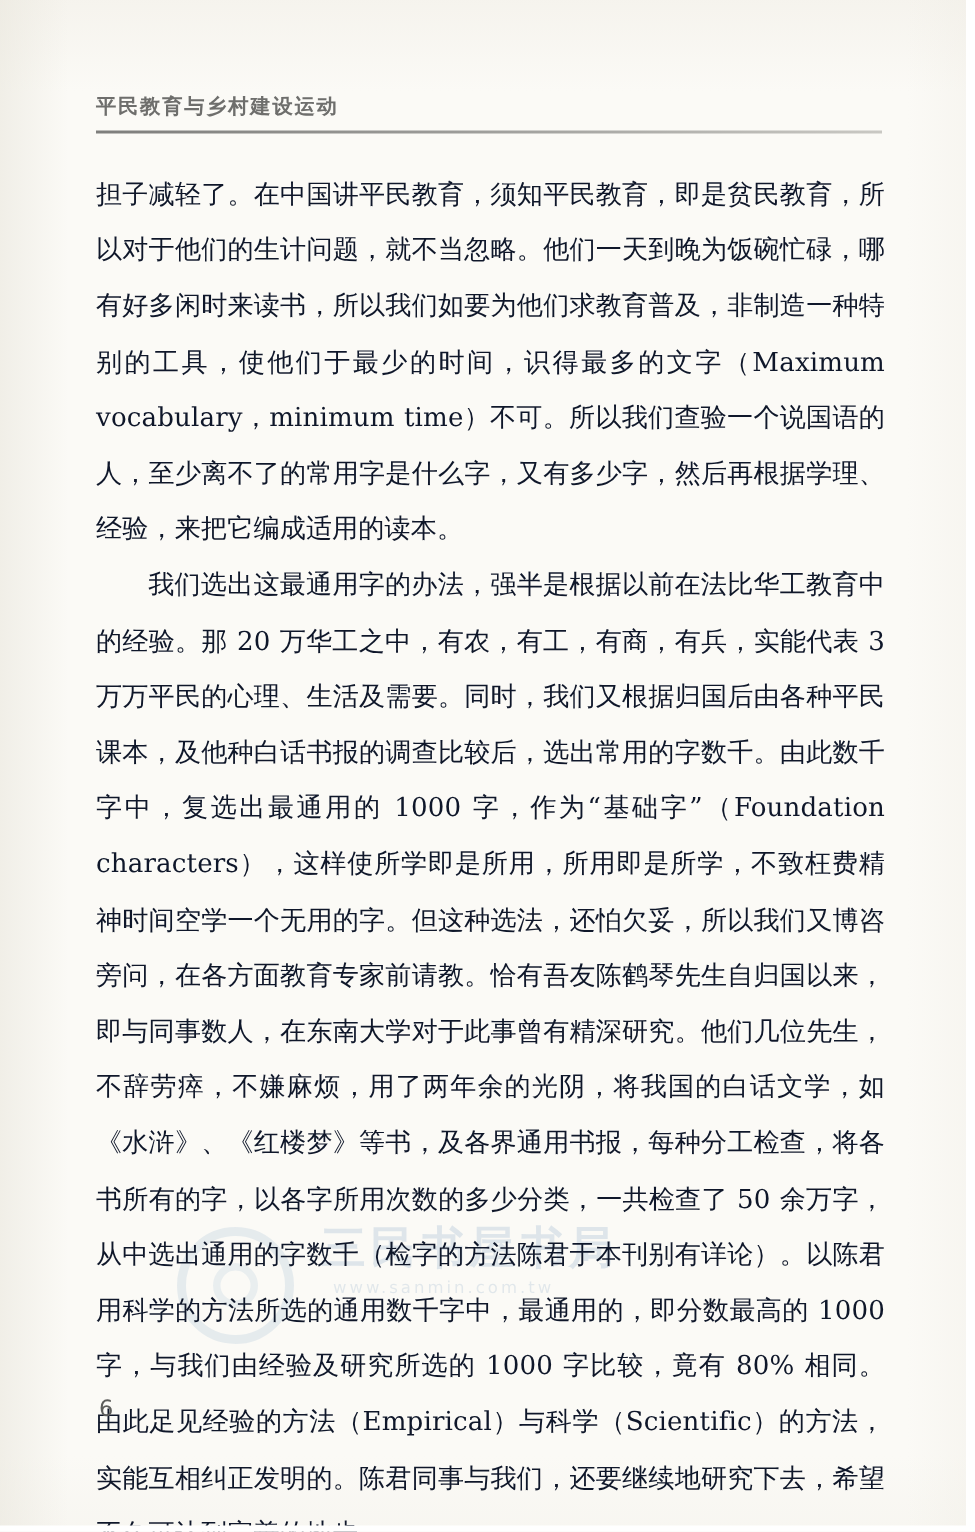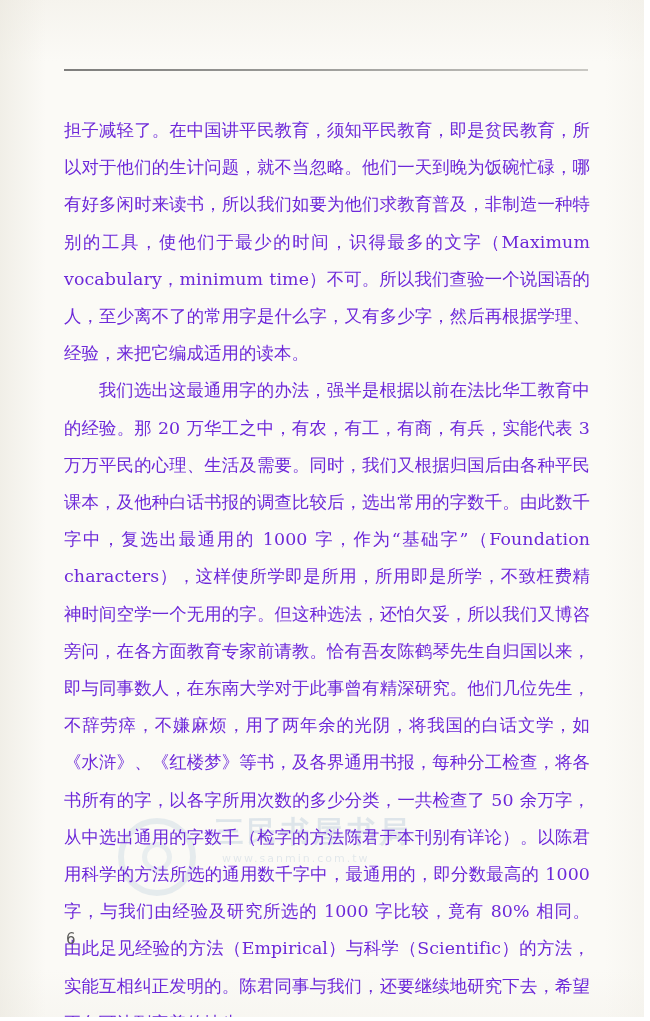--- a/index.html
+++ b/index.html
@@ -142,21 +142,21 @@
     left: 64px;
     top: 112px;
     width: 526px;
     z-index: 4;
   }
   .para {
     margin: 0;
     font-family: "DejaVu Serif", "Liberation Serif", serif;
     font-size: 17.4px;
     line-height: 37.2px;
-    color: #6d28d9;
+    color: #0f172a;
     text-align: justify;
     text-align-last: left;
     text-justify: inter-character;
     letter-spacing: 0.1px;
     word-spacing: 0.5px;
     -webkit-font-smoothing: none;
   }
   .para.indent {
     text-indent: 2em;
   }
@@ -181,20 +181,21 @@
 
 <div class="page">
 
   <div class="watermark">
     <div class="wm-seal"></div>
     <div class="wm-text">三民书屋书局</div>
     <div class="wm-sub">www.sanmin.com.tw</div>
   </div>
 
   <div class="header">
+    <div class="header-title">平民教育与乡村建设运动</div>
     <div class="header-rule"></div>
   </div>
 
   <div class="content">
     <p class="para">担子减轻了。在中国讲平民教育，须知平民教育，即是贫民教育，所以对于他们的生计问题，就不当忽略。他们一天到晚为饭碗忙碌，哪有好多闲时来读书，所以我们如要为他们求教育普及，非制造一种特别的工具，使他们于最少的时间，识得最多的文字（Maximum vocabulary，minimum time）不可。所以我们查验一个说国语的人，至少离不了的常用字是什么字，又有多少字，然后再根据学理、经验，来把它编成适用的读本。</p>
     <p class="para indent">我们选出这最通用字的办法，强半是根据以前在法比华工教育中的经验。那 20 万华工之中，有农，有工，有商，有兵，实能代表 3 万万平民的心理、生活及需要。同时，我们又根据归国后由各种平民课本，及他种白话书报的调查比较后，选出常用的字数千。由此数千字中，复选出最通用的 1000 字，作为“基础字”（Foundation characters），这样使所学即是所用，所用即是所学，不致枉费精神时间空学一个无用的字。但这种选法，还怕欠妥，所以我们又博咨旁问，在各方面教育专家前请教。恰有吾友陈鹤琴先生自归国以来，即与同事数人，在东南大学对于此事曾有精深研究。他们几位先生，不辞劳瘁，不嫌麻烦，用了两年余的光阴，将我国的白话文学，如《水浒》、《红楼梦》等书，及各界通用书报，每种分工检查，将各书所有的字，以各字所用次数的多少分类，一共检查了 50 余万字，从中选出通用的字数千（检字的方法陈君于本刊别有详论）。以陈君用科学的方法所选的通用数千字中，最通用的，即分数最高的 1000 字，与我们由经验及研究所选的 1000 字比较，竟有 80% 相同。由此足见经验的方法（Empirical）与科学（Scientific）的方法，实能互相纠正发明的。陈君同事与我们，还要继续地研究下去，希望不久可达到完善的地步。</p>
   </div>
 
   <div class="folio">6</div>
 

